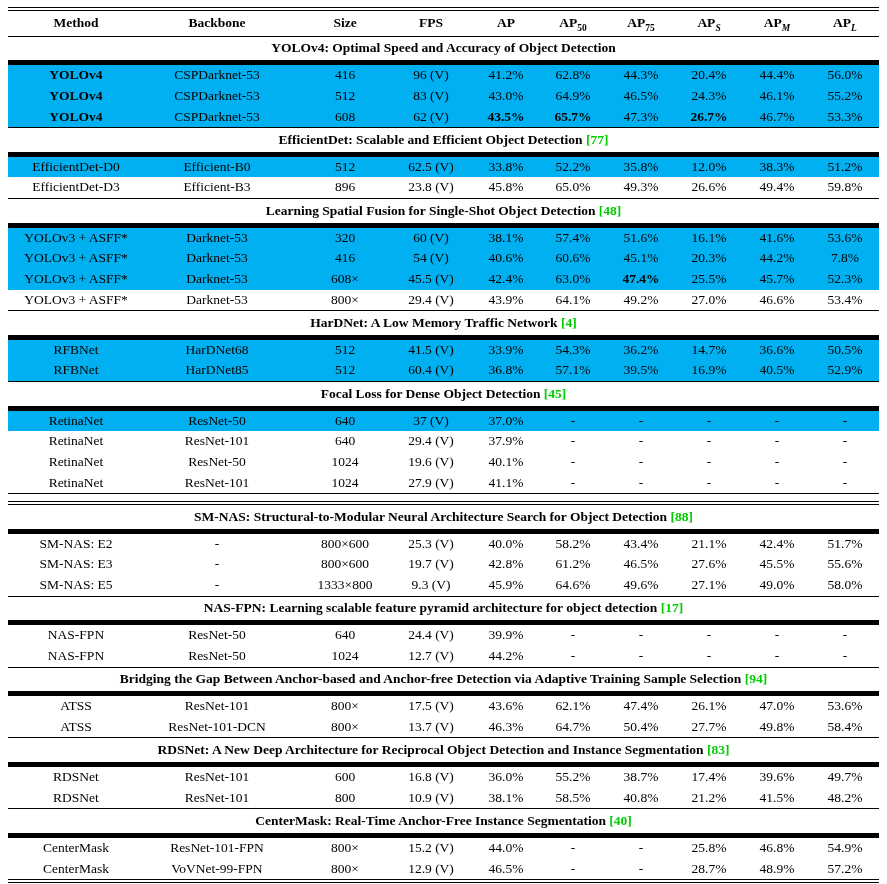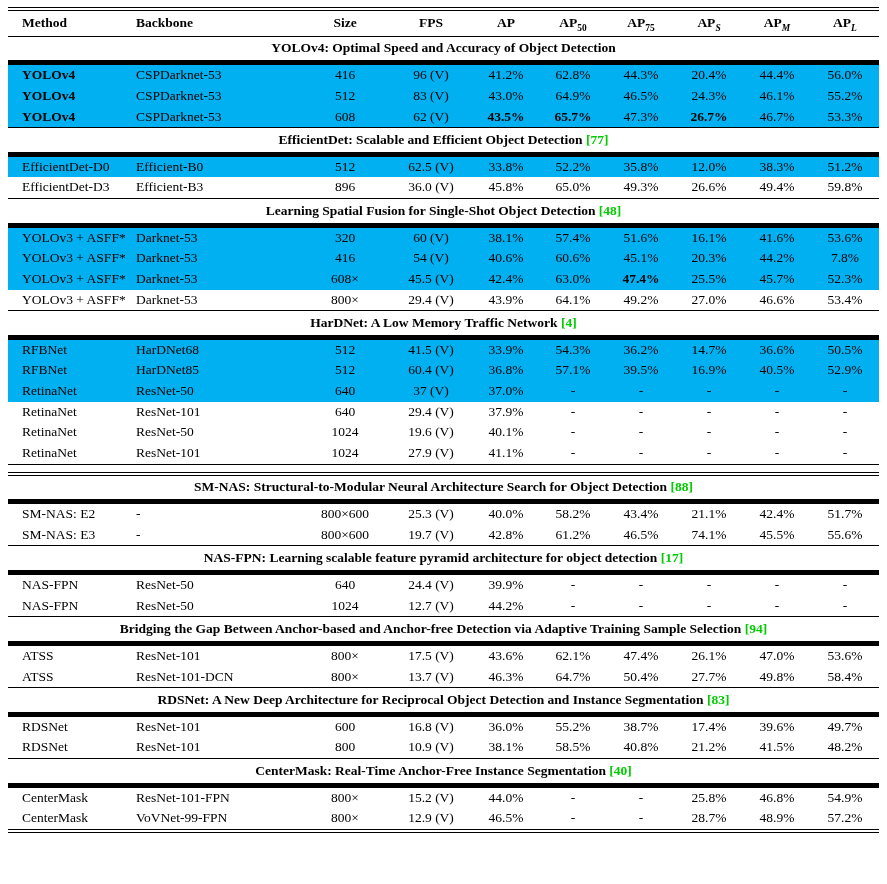--- a/index.html
+++ b/index.html
@@ -21,21 +21,21 @@
     padding: 1px 3px;
     line-height: 1.38;
     white-space: nowrap;
     overflow: hidden;
   }
   thead th {
     font-weight: bold;
     border-bottom: 1px solid #000;
     padding: 3px 3px;
   }
-  .left { text-align: left; }
+  .left { text-align: center; }
   .center { text-align: center; }
   .c0 { padding-left: 14px; }
   tr.section-title td {
     border-top: 1px solid #000;
     border-bottom: 5px solid #000000;
     text-align: center;
     font-weight: bold;
     padding: 2.5px 3px;
   }
   tr.section-title.major td { border-top: 4px double #000; }
@@ -132,21 +132,21 @@
         <td class="center">52.2%</td>
         <td class="center">35.8%</td>
         <td class="center">12.0%</td>
         <td class="center">38.3%</td>
         <td class="center">51.2%</td>
       </tr>
       <tr class="data">
         <td class="left c0">EfficientDet-D3</td>
         <td class="left">Efficient-B3</td>
         <td class="center">896</td>
-        <td class="center">36.0 (V)</td>
+        <td class="center">23.8 (V)</td>
         <td class="center">45.8%</td>
         <td class="center">65.0%</td>
         <td class="center">49.3%</td>
         <td class="center">26.6%</td>
         <td class="center">49.4%</td>
         <td class="center">59.8%</td>
       </tr>
       <tr class="section-title">
         <td colspan="10"><span>Learning Spatial Fusion for Single-Shot Object Detection</span> <span class="citation">[48]</span></td>
       </tr>
@@ -218,20 +218,23 @@
         <td class="left">HarDNet85</td>
         <td class="center">512</td>
         <td class="center">60.4 (V)</td>
         <td class="center">36.8%</td>
         <td class="center">57.1%</td>
         <td class="center">39.5%</td>
         <td class="center">16.9%</td>
         <td class="center">40.5%</td>
         <td class="center">52.9%</td>
       </tr>
+      <tr class="section-title">
+        <td colspan="10"><span>Focal Loss for Dense Object Detection</span> <span class="citation">[45]</span></td>
+      </tr>
       <tr class="data highlight">
         <td class="left c0">RetinaNet</td>
         <td class="left">ResNet-50</td>
         <td class="center">640</td>
         <td class="center">37 (V)</td>
         <td class="center">37.0%</td>
         <td class="center">-</td>
         <td class="center">-</td>
         <td class="center">-</td>
         <td class="center">-</td>
@@ -292,23 +295,35 @@
         <td class="center">51.7%</td>
       </tr>
       <tr class="data">
         <td class="left c0">SM-NAS: E3</td>
         <td class="left">-</td>
         <td class="center">800×600</td>
         <td class="center">19.7 (V)</td>
         <td class="center">42.8%</td>
         <td class="center">61.2%</td>
         <td class="center">46.5%</td>
-        <td class="center">74.1%</td>
+        <td class="center">27.6%</td>
         <td class="center">45.5%</td>
         <td class="center">55.6%</td>
+      </tr>
+      <tr class="data">
+        <td class="left c0">SM-NAS: E5</td>
+        <td class="left">-</td>
+        <td class="center">1333×800</td>
+        <td class="center">9.3 (V)</td>
+        <td class="center">45.9%</td>
+        <td class="center">64.6%</td>
+        <td class="center">49.6%</td>
+        <td class="center">27.1%</td>
+        <td class="center">49.0%</td>
+        <td class="center">58.0%</td>
       </tr>
       <tr class="section-title">
         <td colspan="10"><span>NAS-FPN: Learning scalable feature pyramid architecture for object detection</span> <span class="citation">[17]</span></td>
       </tr>
       <tr class="data">
         <td class="left c0">NAS-FPN</td>
         <td class="left">ResNet-50</td>
         <td class="center">640</td>
         <td class="center">24.4 (V)</td>
         <td class="center">39.9%</td>

